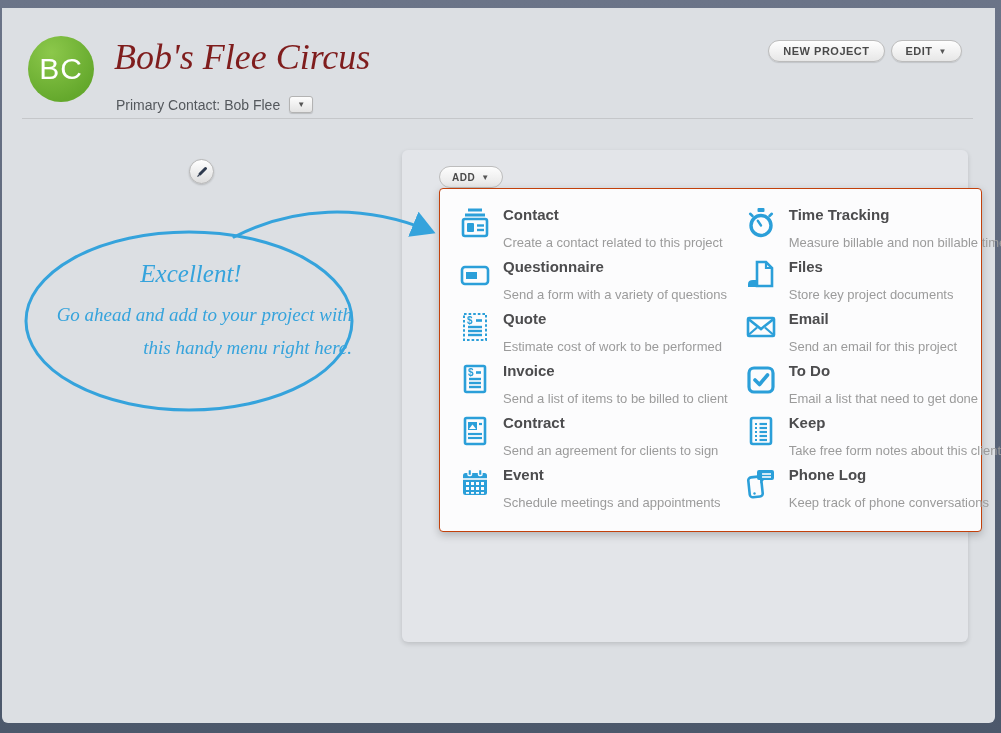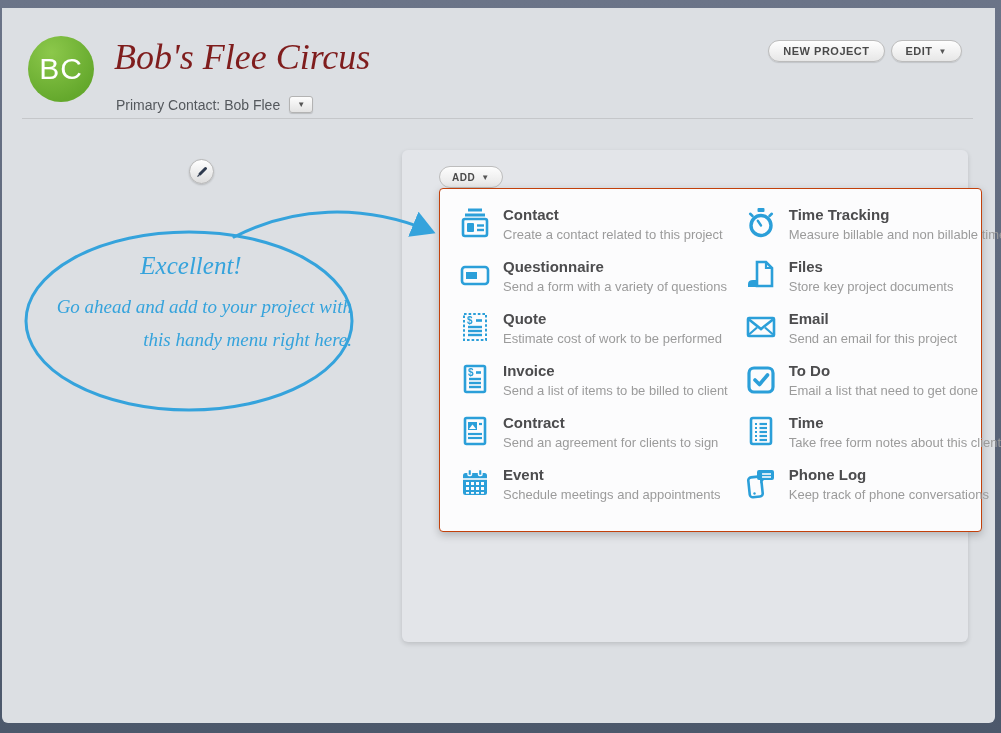--- a/index.html
+++ b/index.html
@@ -76,25 +76,25 @@
     background:#fcfcfd; border:1px solid #c2410c; border-radius:4px;
     box-shadow:0 3px 8px rgba(0,0,0,.22);
     display:grid; grid-template-columns:1fr 1fr; grid-template-rows:repeat(6, 52px);
     grid-auto-flow:column; padding:14px 10px; align-items:start;
   }
   .menu-item {
     display:flex; gap:11px; padding:3px 8px; cursor:pointer; align-items:flex-start;
   }
   .menu-item .m-icon { width:34px; height:34px; flex-shrink:0; }
   .menu-item .m-title { font-size:15px; font-weight:bold; color:#4c4c4e; line-height:17px; }
-  .menu-item .m-desc { font-size:13px; color:#9b9b9b; line-height:16px; margin-top:4px; white-space:nowrap; }
+  .menu-item .m-desc { font-size:13px; color:#9b9b9b; line-height:16px; margin-top:12px; white-space:nowrap; }
   
   .annotation-svg { position:absolute; left:10px; top:187px; width:445px; height:235px; pointer-events:none; z-index:4; }
   .annotation-text {
-    position:absolute; left:28px; top:244px; width:322px; text-align:center;
+    position:absolute; left:28px; top:252px; width:322px; text-align:center;
     font-family:cursive; font-style:italic; color:#35a3dc; pointer-events:none; z-index:5;
   }
   .annotation-text .a-line1 { font-size:25px; margin-bottom:10px; }
   .annotation-text .a-line2, .annotation-text .a-line3 { font-size:19px; line-height:33px;text-align:right; }
 </style>
 </head>
 <body>
 
 <div class="frame">
 
@@ -291,21 +291,21 @@
             <line x1="15.5" y1="14" x2="23" y2="14"></line>
           <line x1="11" y1="18" x2="13" y2="18"></line>
             <line x1="15.5" y1="18" x2="23" y2="18"></line>
           <line x1="11" y1="22" x2="13" y2="22"></line>
             <line x1="15.5" y1="22" x2="23" y2="22"></line>
           <line x1="11" y1="26" x2="13" y2="26"></line>
             <line x1="15.5" y1="26" x2="23" y2="26"></line>
         </g>
       </svg>
       <div>
-        <div class="m-title">Time</div>
+        <div class="m-title">Keep</div>
         <div class="m-desc">Take free form notes about this client</div>
       </div>
     </div>
 
     <div class="menu-item">
       <svg class="m-icon" viewBox="0 0 34 34">
         <rect x="5" y="11" width="13" height="20" rx="3" fill="none" stroke="#2b9fd9" stroke-width="2.6" transform="rotate(-6 11 21)"></rect>
         <circle cx="10.5" cy="27.5" r="1.2" fill="#2b9fd9"></circle>
         <path d="M15 4 h13 a2 2 0 0 1 2 2 v6 a2 2 0 0 1 -2 2 h-8 l-4 3.5 l0.8 -3.5 h-1.8 a2 2 0 0 1 -2 -2 v-6 a2 2 0 0 1 2 -2 z" fill="#2b9fd9"></path>
         <line x1="18" y1="8" x2="27" y2="8" stroke="#fcfcfd" stroke-width="1.6"></line>

